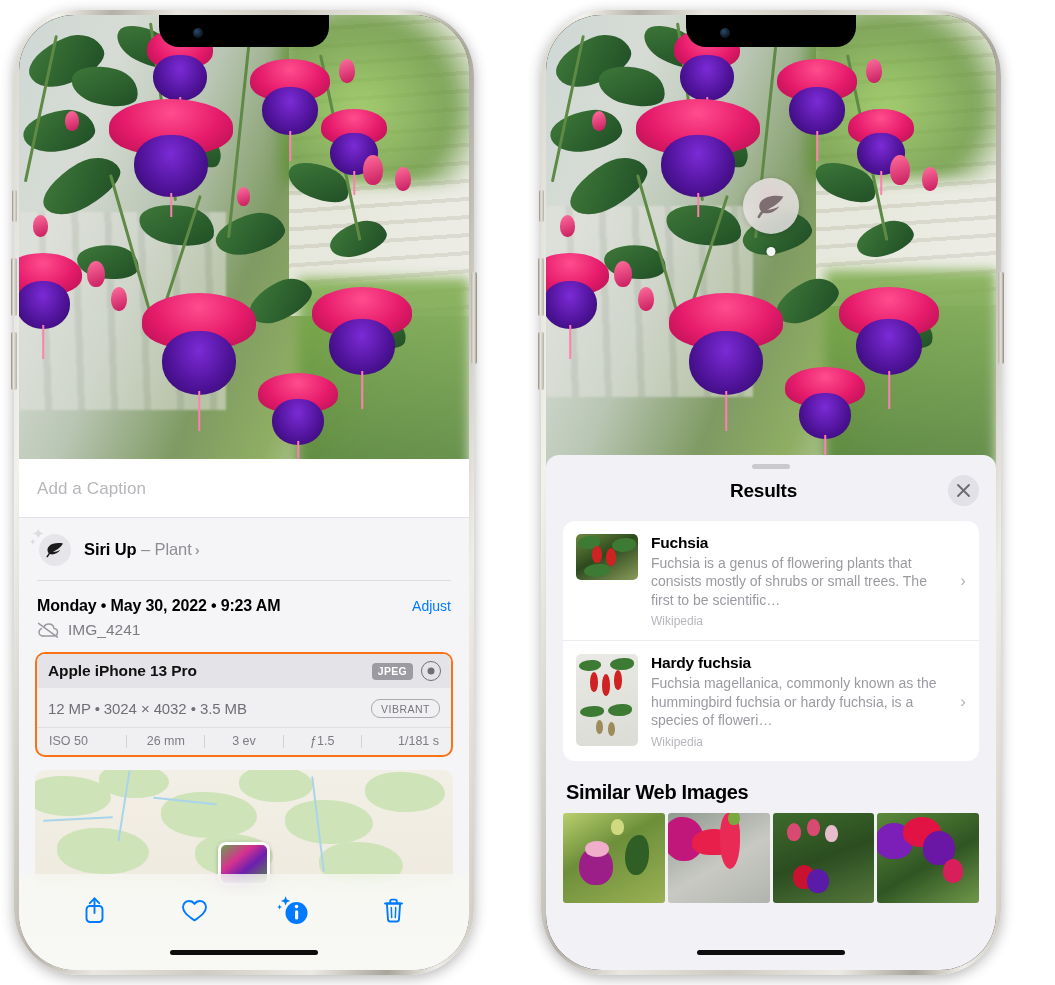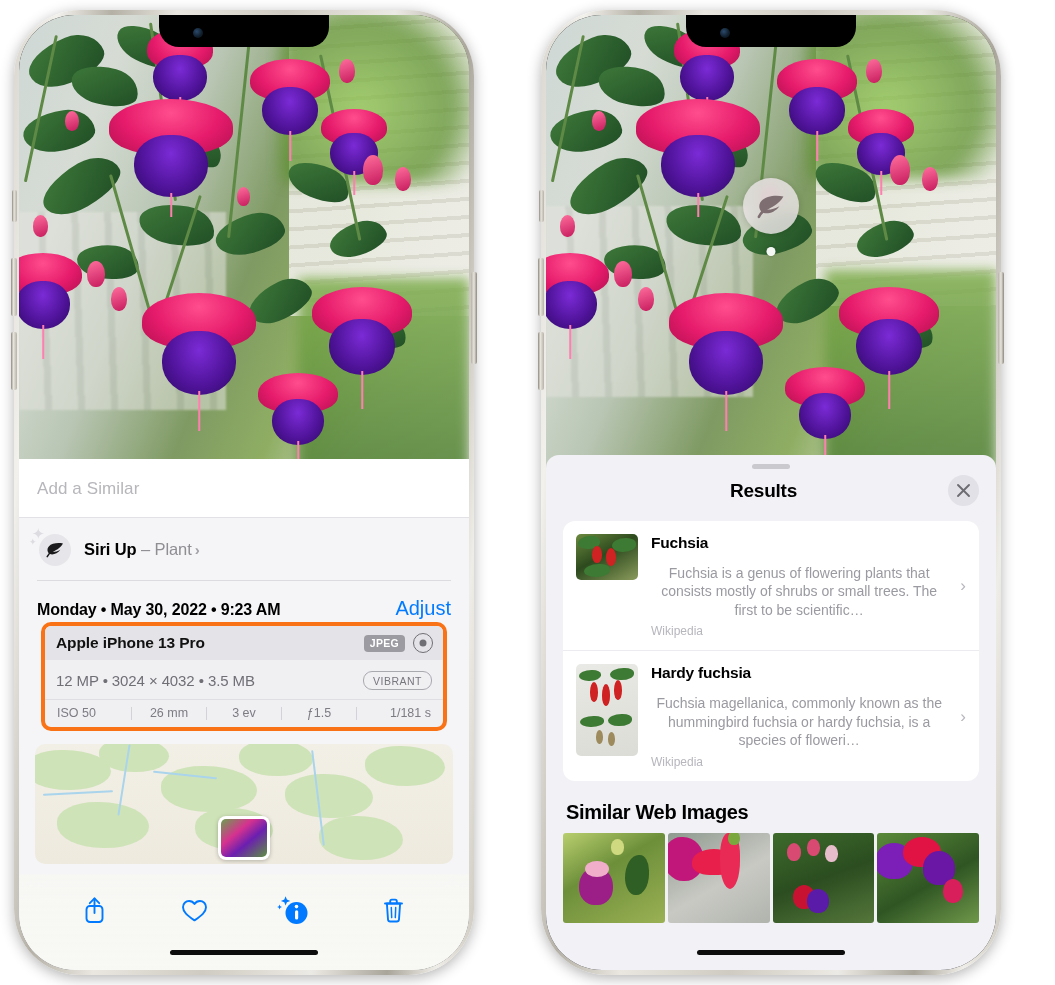--- a/index.html
+++ b/index.html
@@ -136,27 +136,27 @@
   .lookup-text .sub { color:#8e8e93; font-weight:400; }
   .chev-sm { color:#a3a3a8; font-size:15px; margin-left:3px; }
 
   .hr { height:1px; background:#dcdce0; margin:0 18px; }
 
   .meta-row {
     display:flex; align-items:baseline; justify-content:space-between;
     padding:16px 18px 2px 18px;
   }
   .meta-date { font-size:16px; font-weight:700; color:#000; letter-spacing:-.15px; }
-  .adjust { font-size:20px; color:#027aff; }
+  .adjust { font-size:14px; color:#027aff; }
   .file-row { display:flex; align-items:center; gap:9px; padding:4px 18px 13px 18px; }
   .file-name { font-size:15.5px; color:#7c7c82; }
 
   .cam-card {
-    margin:0 22px; border-radius:10px; overflow:hidden;
-    background:#f0f0f3; border:4px solid #f97316;
+    margin:0 16px; border-radius:10px; overflow:hidden;
+    background:#f0f0f3; border:2px solid #f97316;
   }
   .cam-head {
     display:flex; align-items:center; justify-content:space-between;
     background:#e4e4e8; padding:7px 10px 7px 11px;
   }
   .cam-model { font-size:15.5px; font-weight:700; color:#111; letter-spacing:-.1px; }
   .cam-head-right { display:flex; align-items:center; gap:8px; }
   .pill-jpeg {
     background:#9b9ba1; color:#fff; font-size:10.5px; font-weight:700;
     padding:2.5px 6px; border-radius:4px; letter-spacing:.3px;
@@ -261,21 +261,21 @@
   }
   .krow { display:flex; align-items:flex-start; gap:13px; padding:13px 13px 12px 13px; }
   .krow + .krow { border-top:1px solid #ececf0; }
   .kthumb { flex:none; border-radius:5px; overflow:hidden; position:relative; }
   .kthumb.a { width:62px; height:46px; background:linear-gradient(150deg,#6c8a3f,#2d4a1e 45%,#8b9b5c); }
   .kthumb.b { width:62px; height:92px; background:linear-gradient(170deg,#e9e9e5,#dcdcd6); }
   .kthumb .fl { position:absolute; background:#cf2222; border-radius:50% 50% 46% 46%; }
   .kthumb .lv { position:absolute; background:#3d7a33; border-radius:60% 40% 55% 45%; }
   .ktext { flex:1; min-width:0; }
   .ktitle { font-size:15.5px; font-weight:700; color:#000; letter-spacing:-.2px; }
-  .kdesc { font-size:14px; color:#9a9aa1; line-height:1.32; margin-top:12px;text-align:center; }
+  .kdesc { font-size:14px; color:#9a9aa1; line-height:1.32; margin-top:2px; }
   .ksrc  { font-size:12px; color:#b6b6bd; margin-top:5px; }
   .kchev { flex:none; align-self:center; color:#b6b6bd; font-size:17px; }
 
   .sec-title2 { font-size:20px; font-weight:700; color:#000; letter-spacing:-.35px; padding:20px 20px 9px 20px; }
   .webstrip { display:flex; gap:3px; padding:0 17px; }
   .webthumb { flex:1; height:90px; border-radius:3px; overflow:hidden; position:relative; }
   .wt1 { background:linear-gradient(150deg,#b9cf6e,#6d8f3a 40%,#9bb154); }
   .wt2 { background:linear-gradient(150deg,#8e9a8e,#c9c9c4 55%,#b0b4ad); }
   .wt3 { background:linear-gradient(160deg,#3e6b2c,#2b4d20 50%,#55773b); }
   .wt4 { background:linear-gradient(150deg,#5b8a3a,#2f5523 55%,#70984a); }
@@ -377,21 +377,21 @@
         <div class="bud" style="left:344px; top:140px; width:20px; height:30px"></div>
         <div class="bud" style="left:376px; top:152px; width:16px; height:24px"></div>
         <div class="bud" style="left:218px; top:172px; width:13px; height:19px"></div>
         <div class="bud" style="left:46px;  top:96px;  width:14px; height:20px"></div>
         <div class="softfx"></div>
       </div>
 
       <div class="info-panel">
 
         <div class="caption-row">
-          <div class="caption-ph">Add a Similar</div>
+          <div class="caption-ph">Add a Caption</div>
         </div>
 
         <div class="lookup-row">
           <div class="lookup-badge">
             <span class="sparkle">✦</span>
             <span class="sparkle s2">✦</span>
             <div class="disc"></div>
             <svg class="leaf-glyph" width="18" height="16" viewBox="0 0 18 16">
               <path d="M17 1.5C12 0.4 5.6 1.2 2.8 4.4c-2.3 2.6-1.4 6.4 1.2 7.6 2.6 1.2 7.6-0.2 10.4-4.2-3 1.8-6.4 2.4-8.6 2.1 3.4-0.9 8.4-3.6 11.2-8.4z" fill="#1b1b1d"></path>
               <path d="M1.2 14.6C2.6 12 4.8 10 7.4 8.6" stroke="#1b1b1d" stroke-width="1.5" fill="none" stroke-linecap="round"></path>
@@ -402,20 +402,28 @@
           </div>
         </div>
 
         <div class="hr"></div>
 
         <div class="meta-row">
           <div class="meta-date">Monday • May 30, 2022 • 9:23 AM</div>
           <div class="adjust">Adjust</div>
         </div>
 
+        <div class="file-row">
+          <svg width="22" height="16" viewBox="0 0 22 16">
+            <path d="M6.2 14h10.2c2.4 0 4.1-1.7 4.1-3.8 0-2-1.5-3.6-3.5-3.8C16.6 3.6 14.4 2 11.8 2 9.6 2 7.8 3.1 6.9 4.9" stroke="#9a9aa0" stroke-width="1.5" fill="none" stroke-linecap="round"></path>
+            <path d="M6.2 14C3.9 14 2 12.4 2 10.2c0-1.7 1-3 2.5-3.6" stroke="#9a9aa0" stroke-width="1.5" fill="none" stroke-linecap="round"></path>
+            <line x1="1.6" y1="1.4" x2="20.4" y2="15.1" stroke="#9a9aa0" stroke-width="1.5" stroke-linecap="round"></line>
+          </svg>
+          <div class="file-name">IMG_4241</div>
+        </div>
 
         <div class="cam-card">
           <div class="cam-head">
             <div class="cam-model">Apple iPhone 13 Pro</div>
             <div class="cam-head-right">
               <div class="pill-jpeg">JPEG</div>
               <div class="raw-ring"></div>
             </div>
           </div>
           <div class="cam-body">

